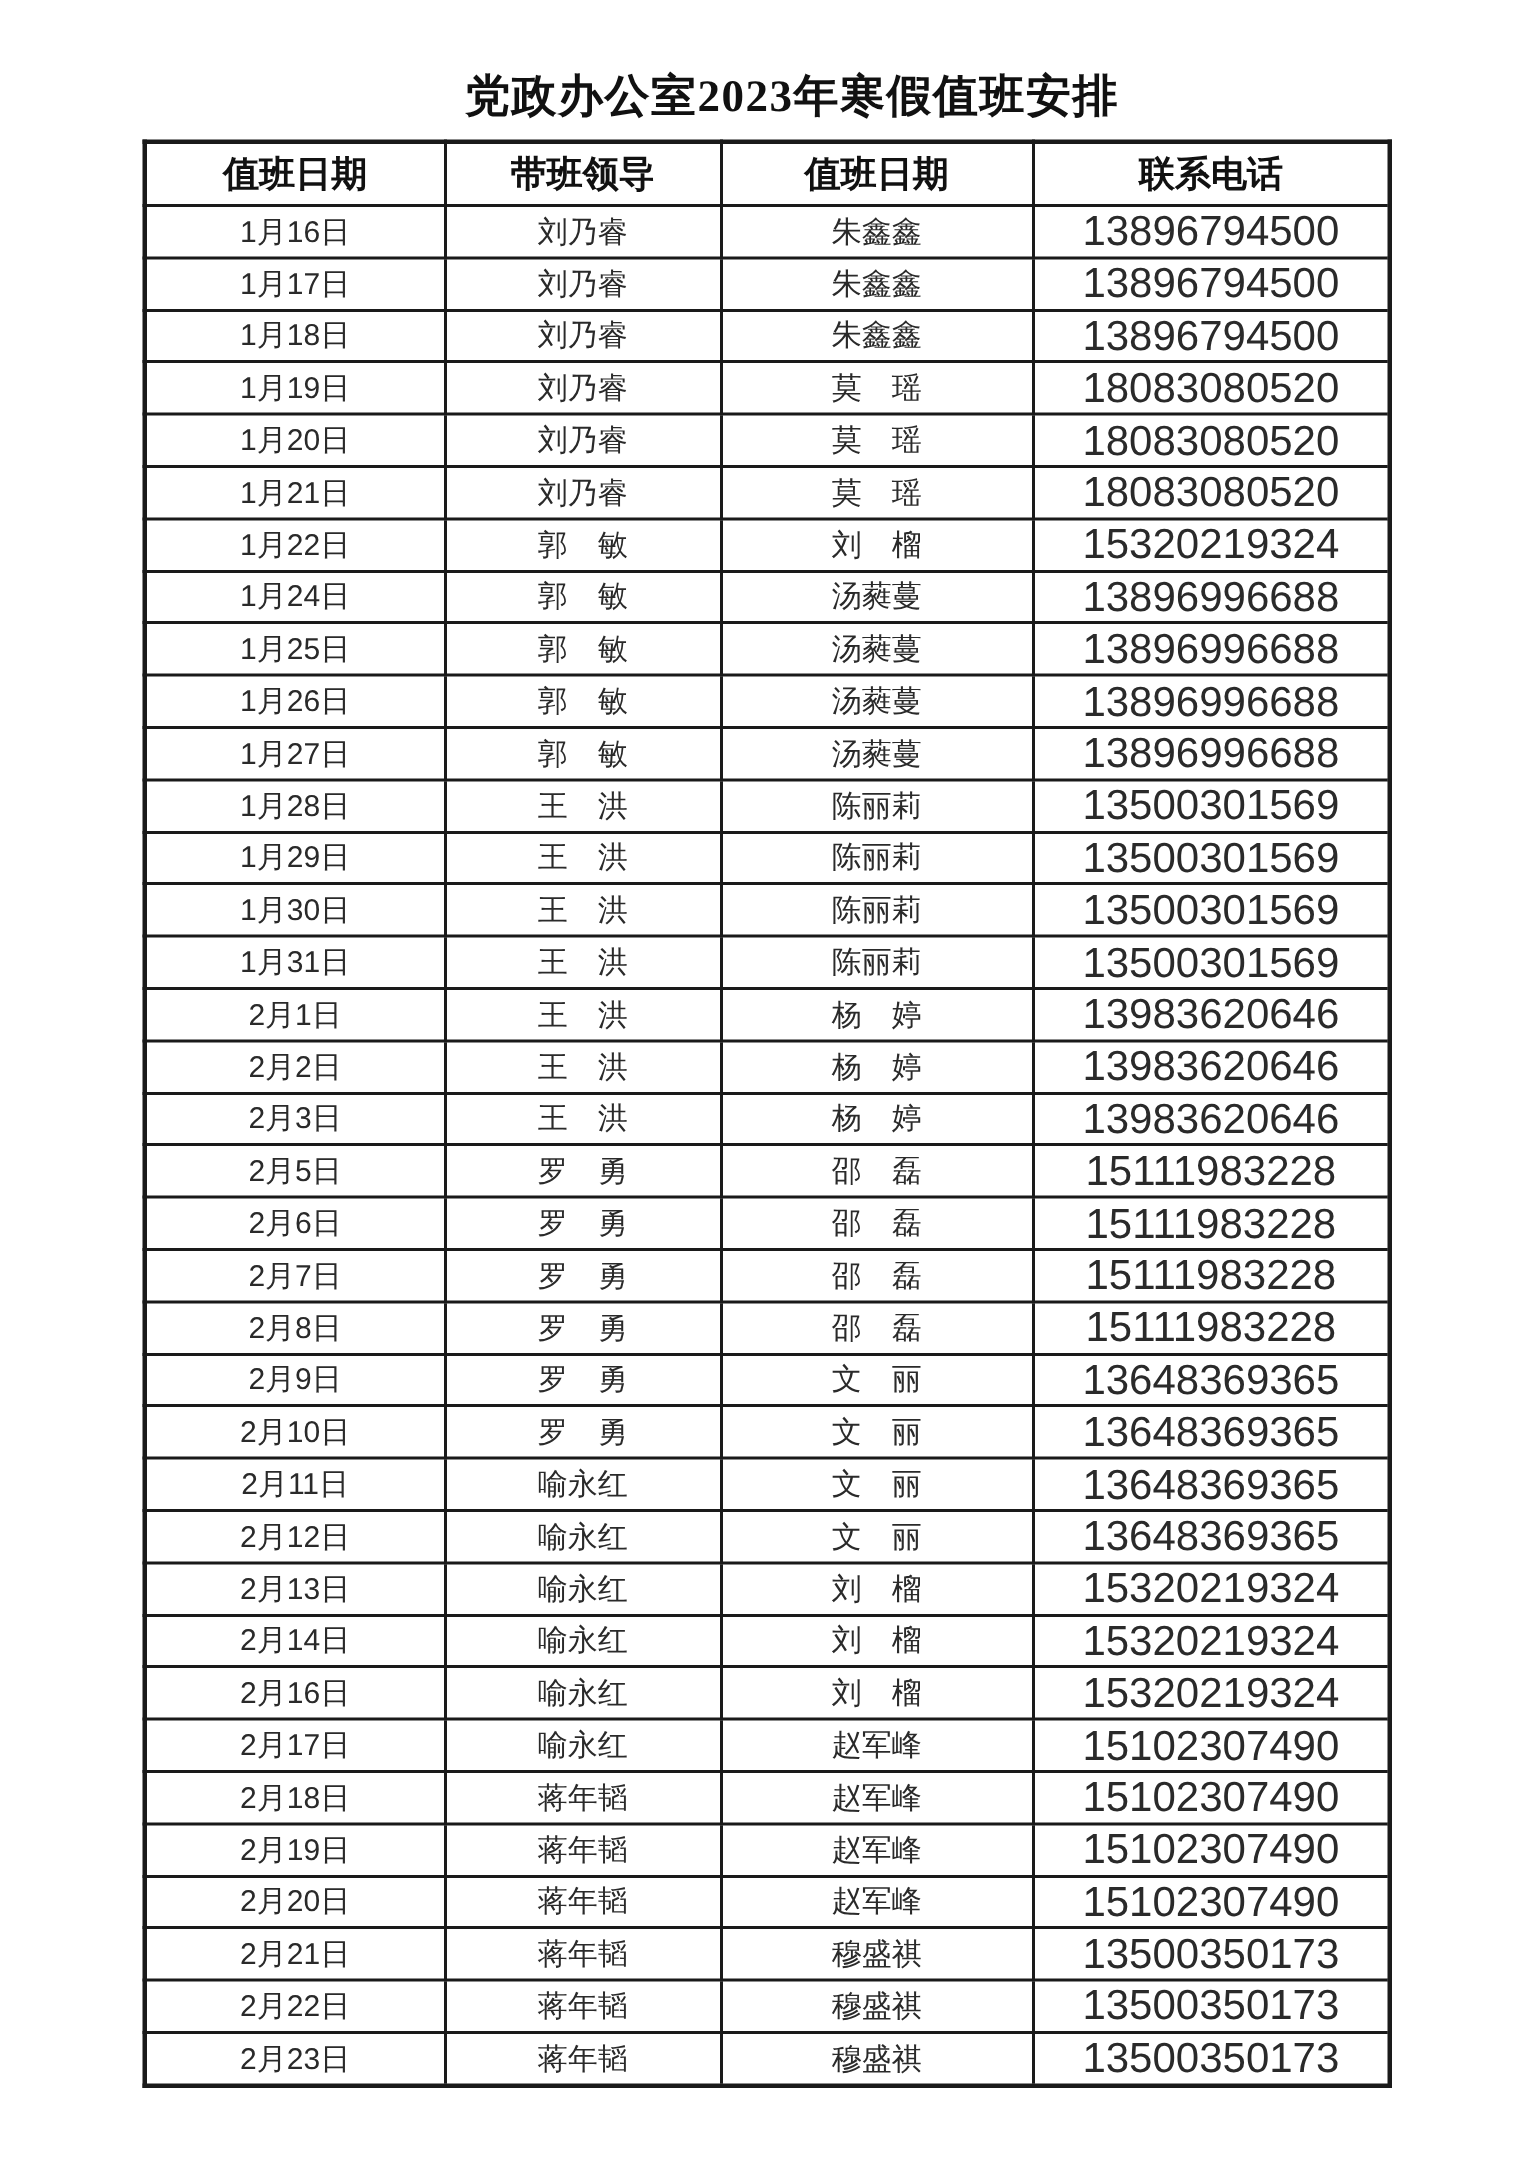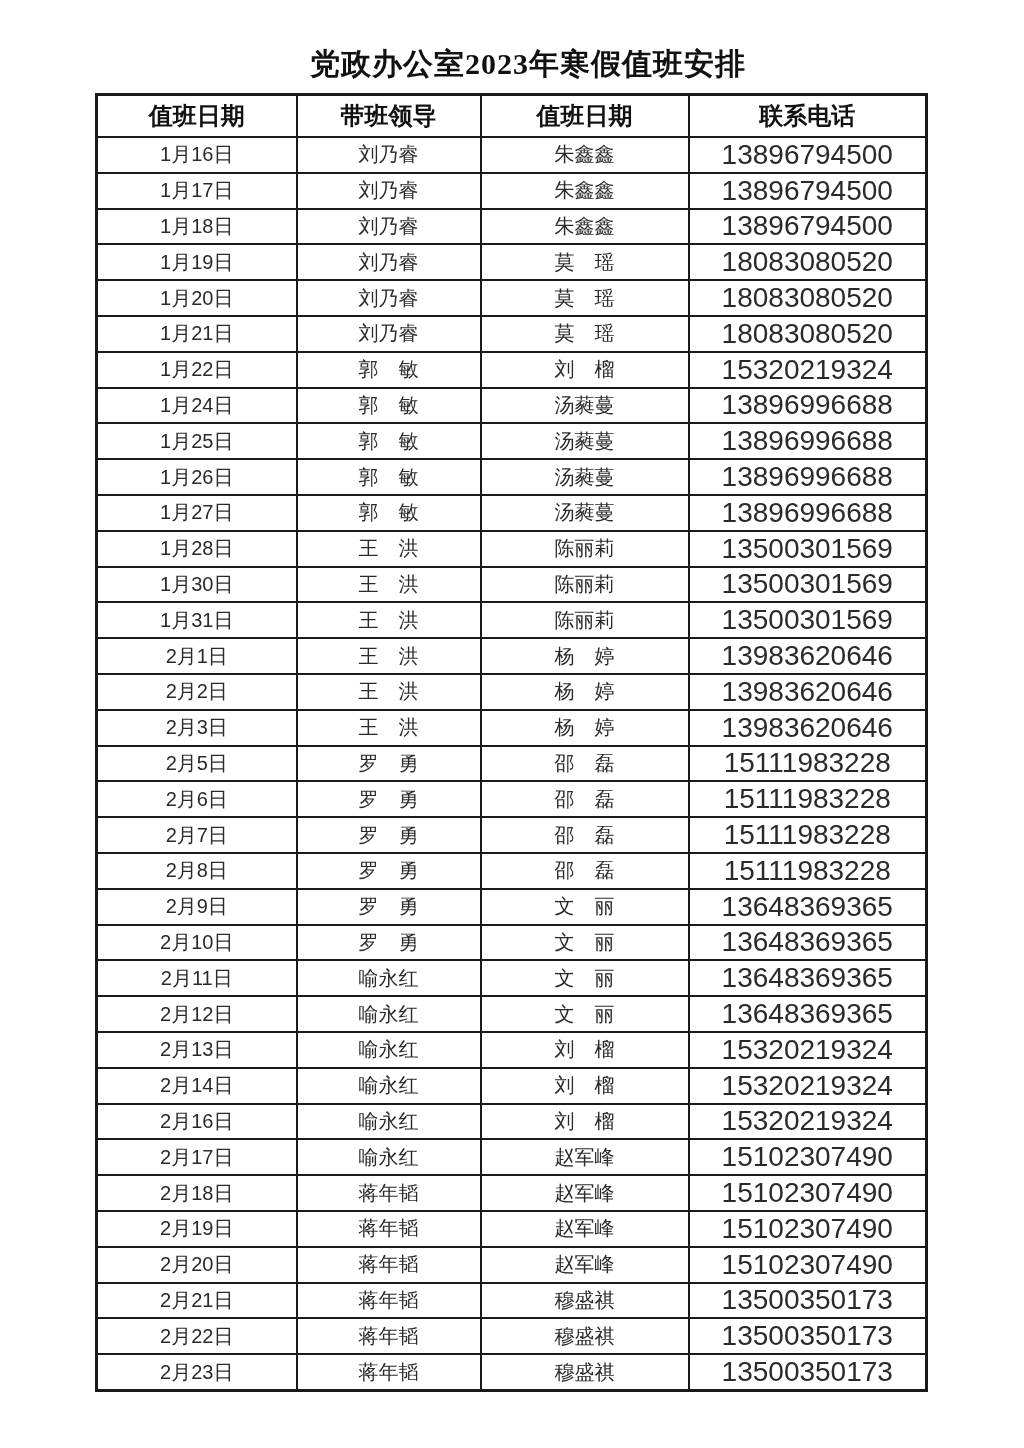--- a/index.html
+++ b/index.html
@@ -160,20 +160,26 @@
         <td class="cell-person">汤蕤蔓</td>
         <td class="cell-phone">13896996688</td>
       </tr>
       <tr>
         <td class="cell-date">1月28日</td>
         <td class="cell-leader">王　洪</td>
         <td class="cell-person">陈丽莉</td>
         <td class="cell-phone">13500301569</td>
       </tr>
       <tr>
+        <td class="cell-date">1月29日</td>
+        <td class="cell-leader">王　洪</td>
+        <td class="cell-person">陈丽莉</td>
+        <td class="cell-phone">13500301569</td>
+      </tr>
+      <tr>
         <td class="cell-date">1月30日</td>
         <td class="cell-leader">王　洪</td>
         <td class="cell-person">陈丽莉</td>
         <td class="cell-phone">13500301569</td>
       </tr>
       <tr>
         <td class="cell-date">1月31日</td>
         <td class="cell-leader">王　洪</td>
         <td class="cell-person">陈丽莉</td>
         <td class="cell-phone">13500301569</td>

